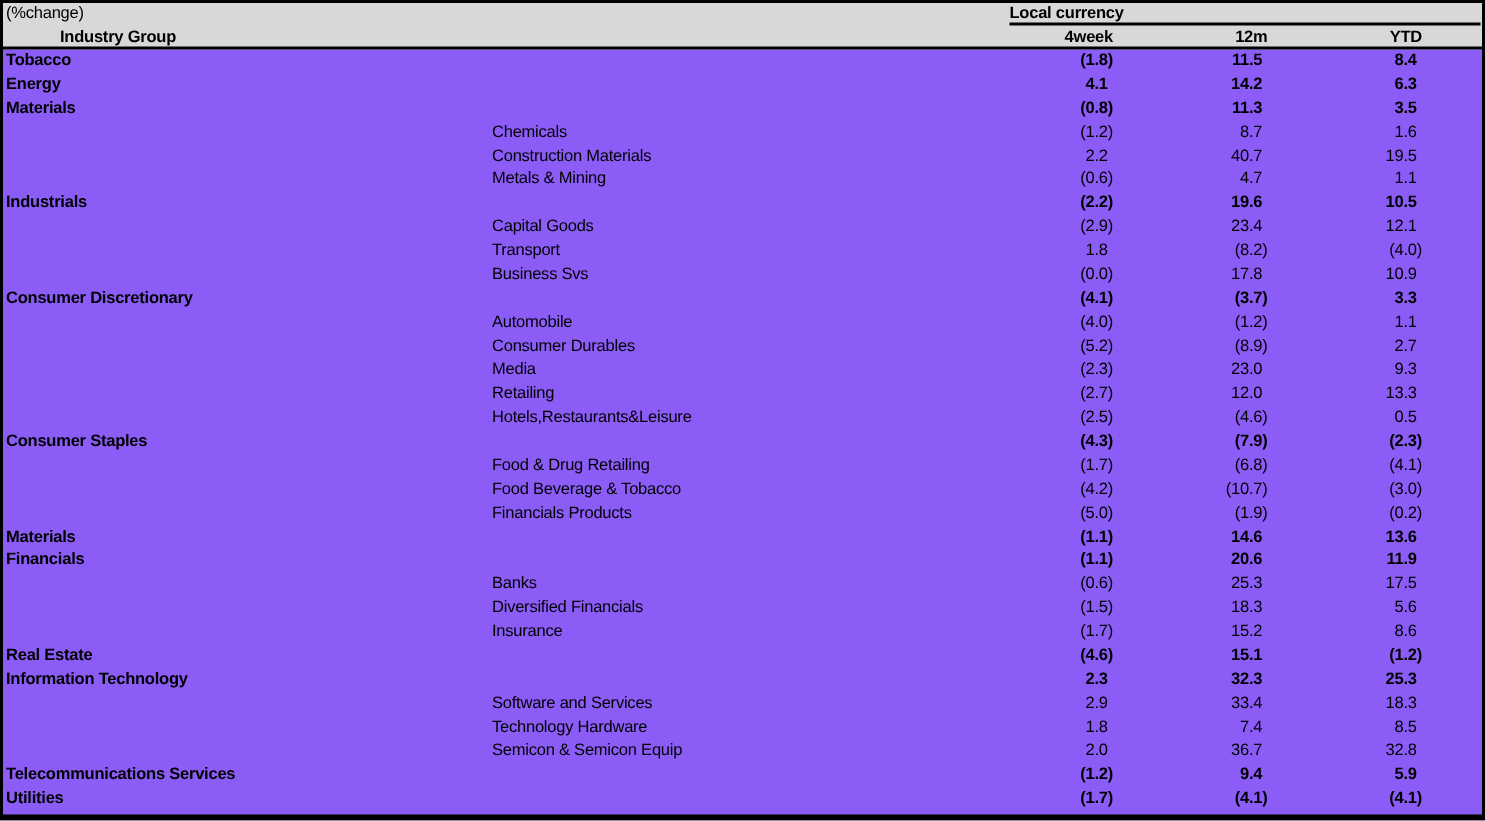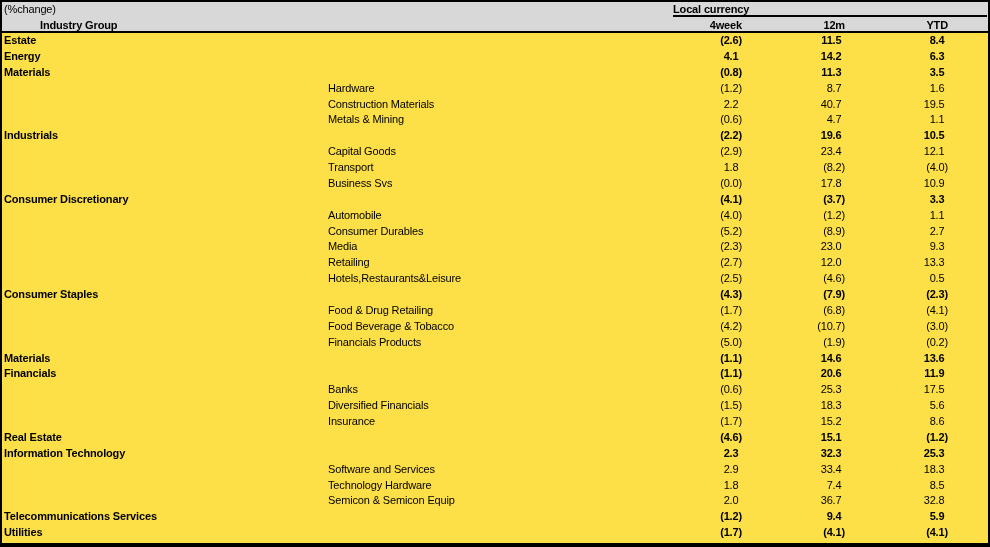--- a/index.html
+++ b/index.html
@@ -6,21 +6,21 @@
   * { margin: 0; padding: 0; box-sizing: border-box; }
   html, body { background: #ffffff; }
   body {
     width: 990px; height: 547px;
     font-family: "Liberation Sans", sans-serif;
     color: #000;
   }
   .perf-table {
     position: relative;
     width: 990px; height: 547px;
-    background: #fde047;
+    background: #8b5cf6;
     border: 2px solid #000;
     border-bottom-width: 4px;
     font-size: 11px;
     letter-spacing: -0.15px;
     overflow: hidden;
   }
   .thead {
     position: relative;
     height: 31px;
     background: #d8d8d8;
@@ -79,39 +79,39 @@
     <div class="corner-label">(%change)</div>
     <div class="colgroup-label">Local currency</div>
     <div class="colgroup-underline"></div>
     <div class="row-header-label">Industry Group</div>
     <div class="col-header c1">4week</div>
     <div class="col-header c2">12m</div>
     <div class="col-header c3">YTD</div>
   </div>
   <div class="tbody" id="tbody">
       <div class="trow bold">
-        <span class="label lvl0">Estate</span>
-        <span class="num n1">(2.6)</span>
+        <span class="label lvl0">Tobacco</span>
+        <span class="num n1">(1.8)</span>
         <span class="num n2">11.5<span class="paren-pad">)</span></span>
         <span class="num n3">8.4<span class="paren-pad">)</span></span>
       </div>
       <div class="trow bold">
         <span class="label lvl0">Energy</span>
         <span class="num n1">4.1<span class="paren-pad">)</span></span>
         <span class="num n2">14.2<span class="paren-pad">)</span></span>
         <span class="num n3">6.3<span class="paren-pad">)</span></span>
       </div>
       <div class="trow bold">
         <span class="label lvl0">Materials</span>
         <span class="num n1">(0.8)</span>
         <span class="num n2">11.3<span class="paren-pad">)</span></span>
         <span class="num n3">3.5<span class="paren-pad">)</span></span>
       </div>
       <div class="trow">
-        <span class="label lvl1">Hardware</span>
+        <span class="label lvl1">Chemicals</span>
         <span class="num n1">(1.2)</span>
         <span class="num n2">8.7<span class="paren-pad">)</span></span>
         <span class="num n3">1.6<span class="paren-pad">)</span></span>
       </div>
       <div class="trow">
         <span class="label lvl1">Construction Materials</span>
         <span class="num n1">2.2<span class="paren-pad">)</span></span>
         <span class="num n2">40.7<span class="paren-pad">)</span></span>
         <span class="num n3">19.5<span class="paren-pad">)</span></span>
       </div>

